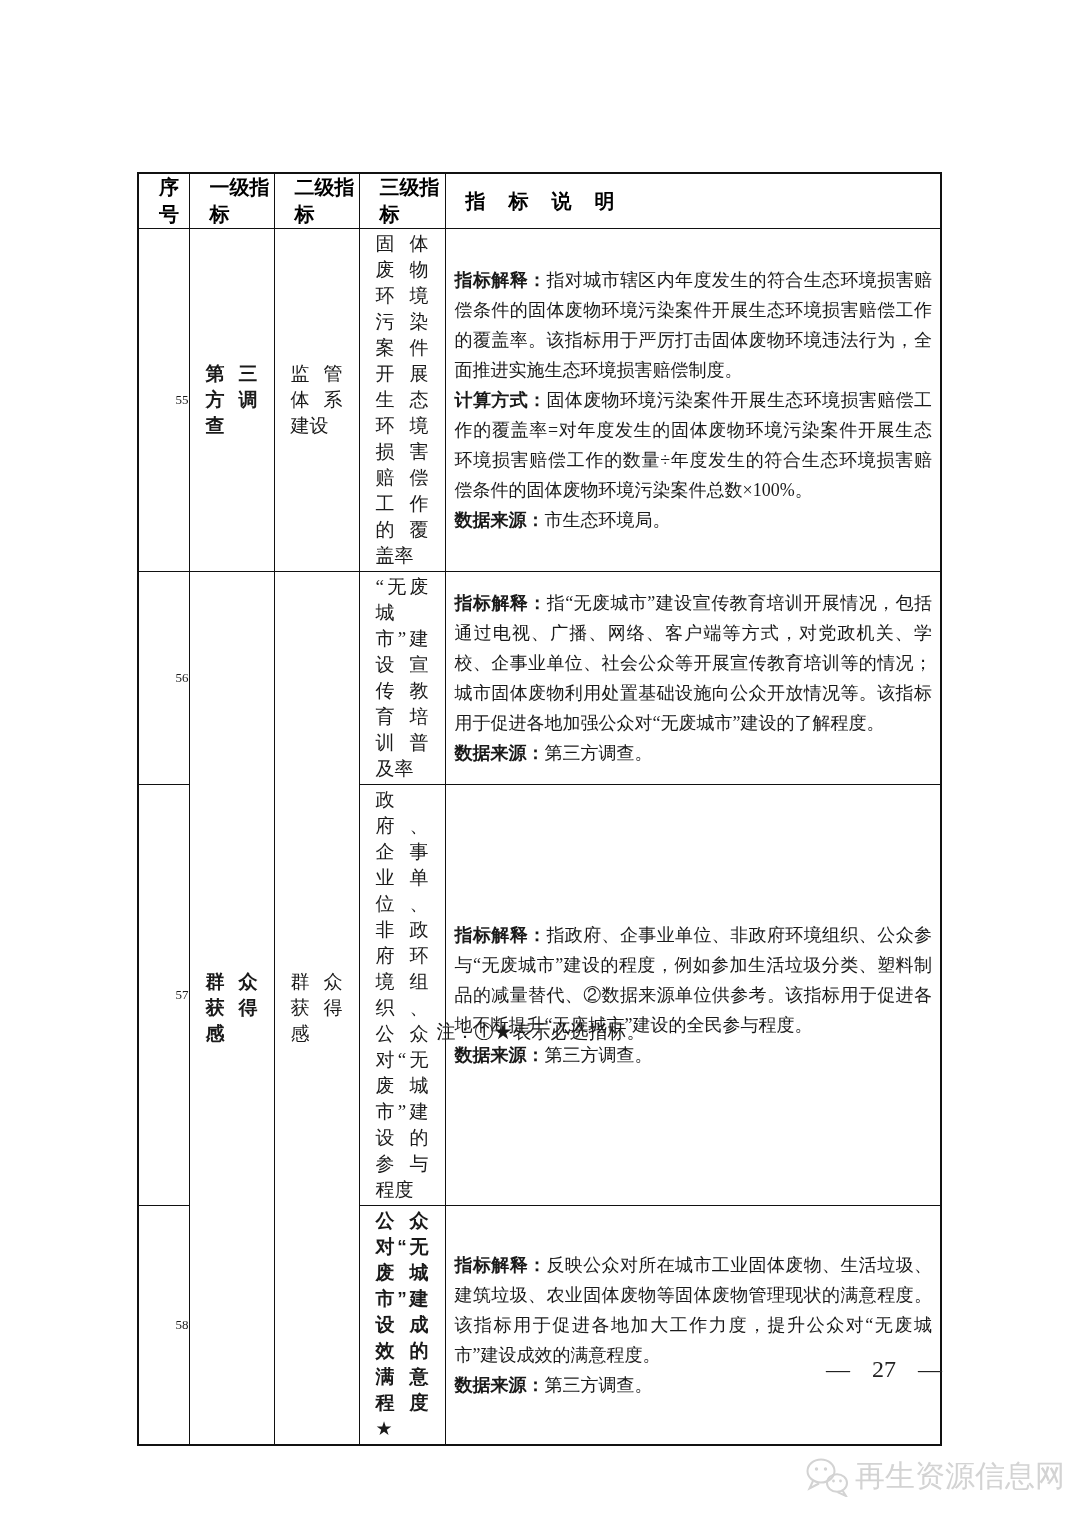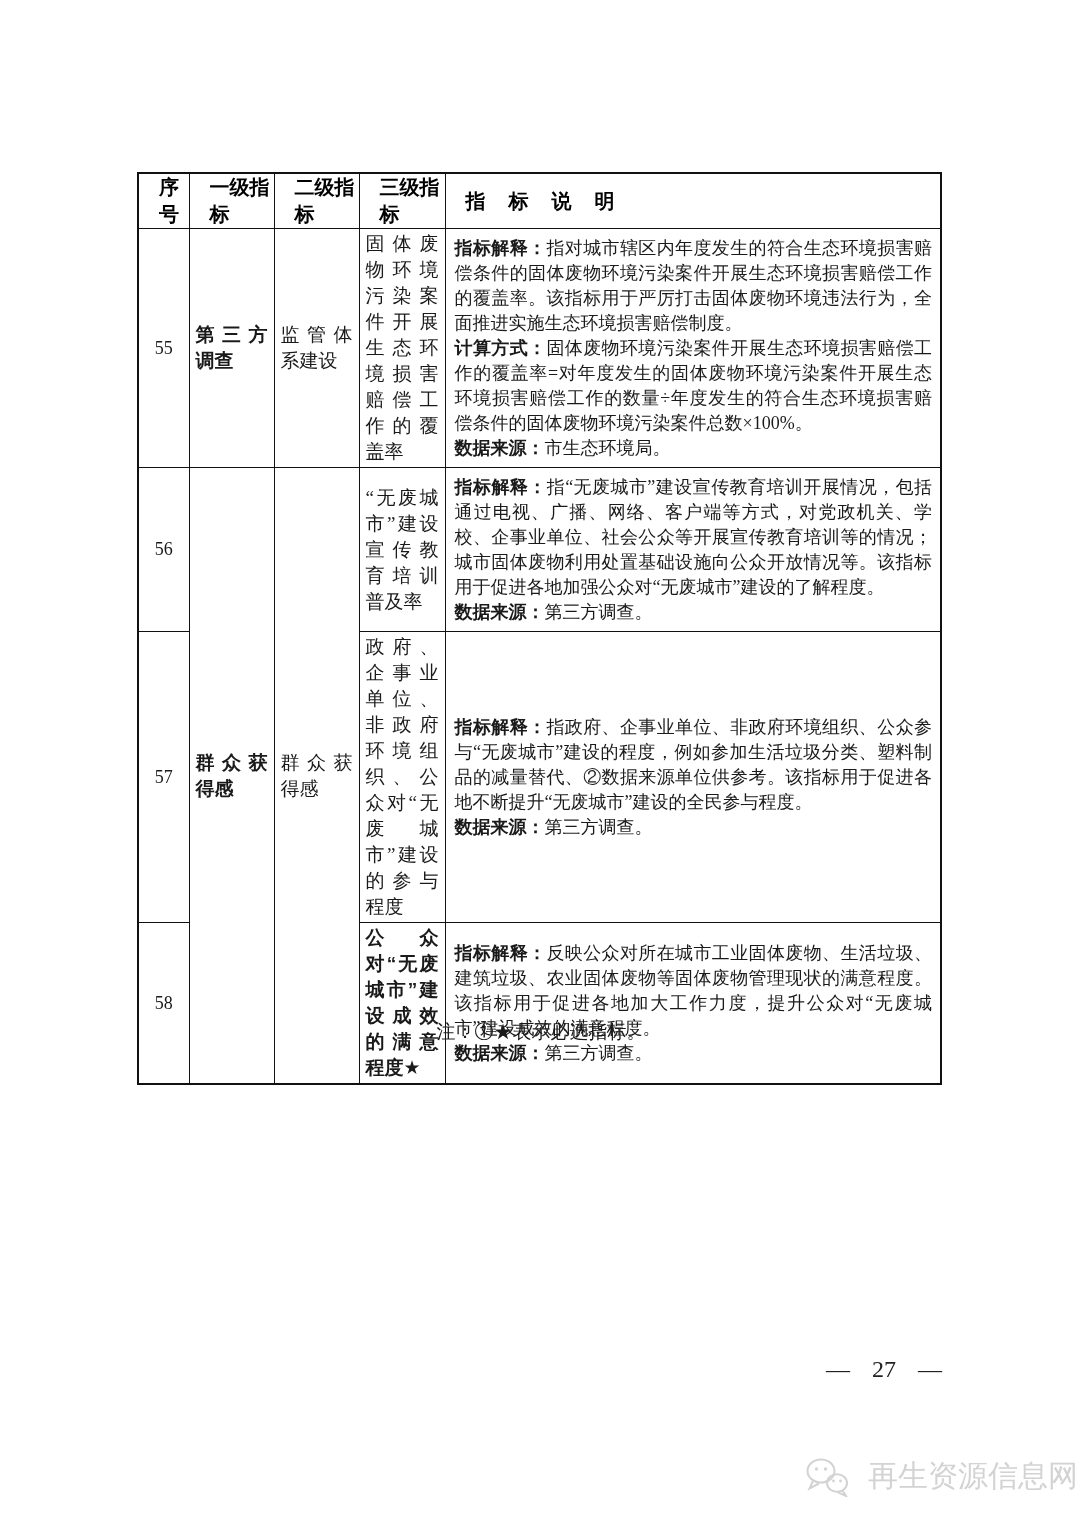--- a/index.html
+++ b/index.html
@@ -27,32 +27,32 @@
   }
   th.hdr {
     font-family:"Liberation Sans","DejaVu Sans",sans-serif;
     font-weight:700;
     font-size:20px;
     text-align:left;
     color:#000000;
     padding-left:20px;
   }
   th.hdr .spread { letter-spacing:1.15em; margin-right:-1.15em; }
-  td.seq { text-align:center; font-size:18px; }
+  td.seq { text-align:right; font-size:13px; }
   td.l1, td.l2, td.l3 {
     font-size:19px;
     line-height:26px;
-    padding:2px 6px;
+    padding:2px 16px;
     text-align:justify;
   }
   td.l1 { font-family:"Liberation Sans","DejaVu Sans",sans-serif; font-weight:700; }
   td.l3.bold3 { font-family:"Liberation Sans","DejaVu Sans",sans-serif; font-weight:700; }
   td.desc {
     font-size:18px;
-    line-height:25px;
+    line-height:30px;
     padding:3px 8px 3px 9px;
     text-align:justify;
   }
   td.desc p { margin:0; }
   .dlabel {
     font-family:"Liberation Sans","DejaVu Sans",sans-serif;
     font-weight:700;
   }
   .notes {
     position:absolute; left:141px; top:1016px;
@@ -63,21 +63,21 @@
   }
   .notes .line2 { padding-left:39px; }
   .pageno {
     position:absolute; left:826px; top:1356px;
     width:116px;
     display:flex; align-items:center; justify-content:space-between;
     font-size:24px; color:#222;
   }
   .watermark {
     position:absolute; left:804px; top:1456px;
-    display:flex; align-items:center; gap:18px;
+    display:flex; align-items:center; gap:5px;
     color:#d3d3d3;
     font-family:"Liberation Sans","DejaVu Sans",sans-serif;
     font-size:30px;
     font-weight:400;
     text-shadow:1px 1px 0 #ffffff;
     user-select:none;
   }
 </style>
 </head>
 <body>

